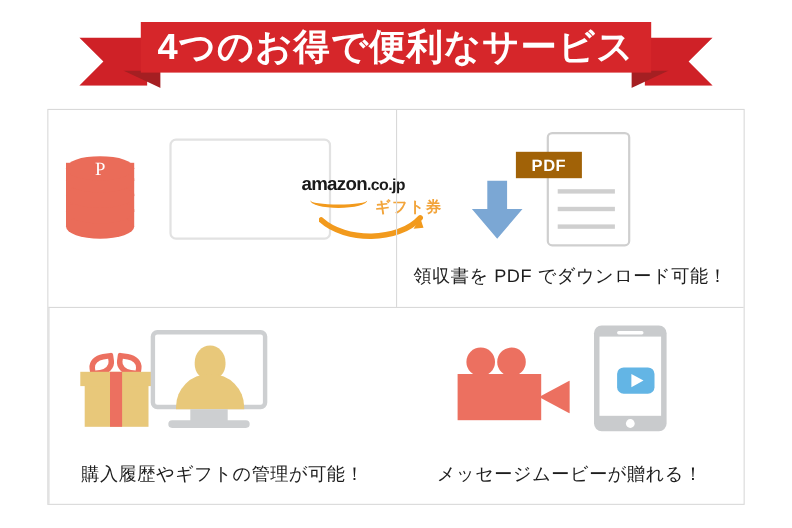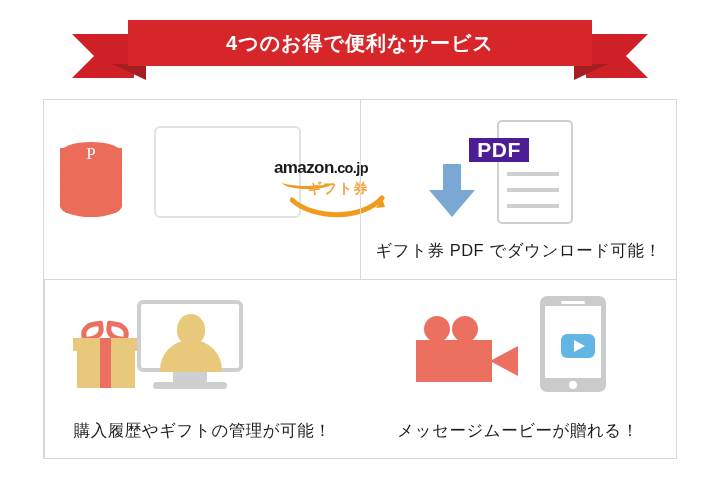--- a/index.html
+++ b/index.html
@@ -15,21 +15,21 @@
   .rb-tail{position:absolute;top:26px;width:62px;height:44px;}
   .rb-tail.left{left:72px;}
   .rb-tail.right{right:72px;}
   .rb-fold{position:absolute;top:56px;width:34px;height:16px;}
   .rb-fold.left{left:112px;}
   .rb-fold.right{right:112px;}
   .rb-main{position:absolute;left:128px;top:12px;width:464px;height:46px;
            background:#d6262a;}
   .rb-text{position:absolute;left:128px;top:12px;width:464px;height:46px;
            display:flex;align-items:center;justify-content:center;
-           color:#ffffff;font-size:20px;font-weight:bold;letter-spacing:1px;
+           color:#ffffff;font-size:33px;font-weight:bold;letter-spacing:1px;
            white-space:nowrap;}
 
   
   #grid{position:absolute;left:43px;top:99px;width:634px;height:360px;
         border:1px solid #d9d9d9;box-sizing:border-box;
         display:grid;grid-template-columns:1fr 1fr;grid-template-rows:1fr 1fr;}
   .cell{position:relative;box-sizing:border-box;
         display:flex;flex-direction:column;align-items:center;
         justify-content:flex-start;}
   .cell.c2,.cell.c4{border-left:1px solid #d9d9d9;}
@@ -42,37 +42,37 @@
   .gcard{position:absolute;left:110px;top:20px;width:143px;height:88px;
          background:#ffffff;border:2px solid #e2e2e2;border-radius:6px;}
   .gc-logo{position:absolute;left:118px;top:30px;width:128px;height:24px;
            text-align:left;}
   .gc-amz{font-size:17px;font-weight:bold;color:#1a1a1a;letter-spacing:-0.6px;}
   .gc-cojp{font-size:14.5px;font-weight:bold;color:#1a1a1a;letter-spacing:-0.6px;}
   .gc-smile{position:absolute;left:126px;top:47px;width:52px;height:11px;
             border-bottom:3px solid #f29a1d;border-radius:0 0 50% 50%;
             transform:skewX(-2deg);}
   .gc-gift{position:absolute;left:118px;top:52px;width:128px;
-           text-align:center;font-size:14px;font-weight:bold;color:#f2a43a;
+           text-align:right;font-size:14px;font-weight:bold;color:#f2a43a;
            letter-spacing:1px;}
   .gc-swoosh{position:absolute;left:134px;top:66px;width:96px;height:30px;}
   .coins{position:absolute;left:16px;top:36px;width:62px;height:72px;}
   .coin{position:absolute;left:0;width:62px;height:22px;border-radius:50%;
         background:#ea6c59;}
   .coin-body{position:absolute;left:0;width:62px;background:#ea6c59;}
   .coin-p{position:absolute;left:0;top:36px;width:62px;text-align:center;
           color:#ffffff;font-family:"Liberation Serif","DejaVu Serif",serif;
           font-size:17px;}
 
   
   .doc{position:absolute;left:136px;top:14px;width:72px;height:100px;
        background:#ffffff;border:2.5px solid #cfcfcf;border-radius:5px;}
   .doc-line{position:absolute;left:146px;width:52px;height:4px;background:#cfcfcf;}
   .pdf-badge{position:absolute;left:108px;top:32px;width:60px;height:24px;
-             background:#4c1d95;color:#ffffff;font-size:21px;font-weight:bold;
+             background:#a16207;color:#ffffff;font-size:15px;font-weight:bold;
              display:flex;align-items:center;justify-content:center;
              letter-spacing:0.5px;}
   .dl-arrow{position:absolute;left:66px;top:58px;width:50px;height:54px;}
 
   
   .cam{position:absolute;left:56px;top:26px;width:100px;height:70px;}
   .cam-body{position:absolute;left:0;top:28px;width:76px;height:42px;
             background:#ec7060;}
   .cam-reel{position:absolute;top:4px;width:26px;height:26px;border-radius:50%;
             background:#ec7060;}
@@ -172,21 +172,21 @@
       <div class="icon-box">
         <div class="doc"></div>
         <div class="doc-line" style="top:66px;"></div>
         <div class="doc-line" style="top:82px;"></div>
         <div class="doc-line" style="top:98px;"></div>
         <div class="pdf-badge">PDF</div>
         <svg class="dl-arrow" viewBox="0 0 50 54">
           <polygon points="16,0 34,0 34,26 48,26 25,53 2,26 16,26" fill="#7ba7d4"></polygon>
         </svg>
       </div>
-      <div class="caption">ギフト券 PDF でダウンロード可能！</div>
+      <div class="caption">領収書を PDF でダウンロード可能！</div>
     </div>
 
     <div class="cell c4">
       <div class="icon-box">
         <div class="gift">
           <div class="bow-l"></div>
           <div class="bow-r"></div>
           <div class="gift-box"></div>
           <div class="gift-lid"></div>
           <div class="gift-ribv"></div>

